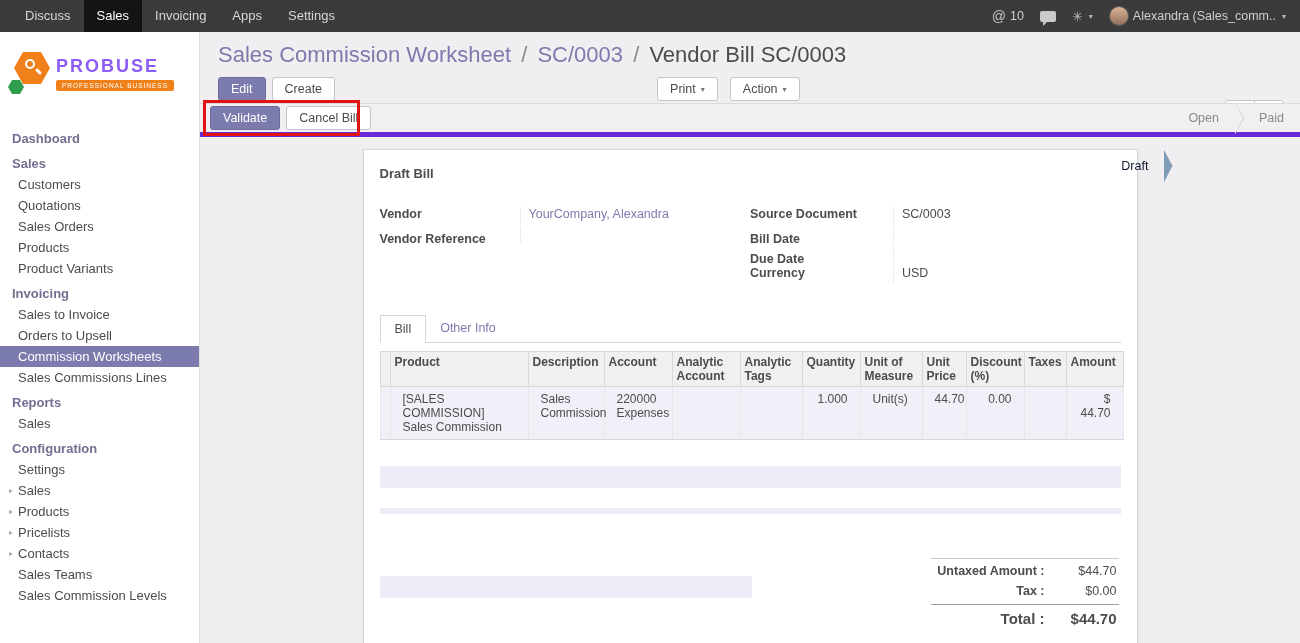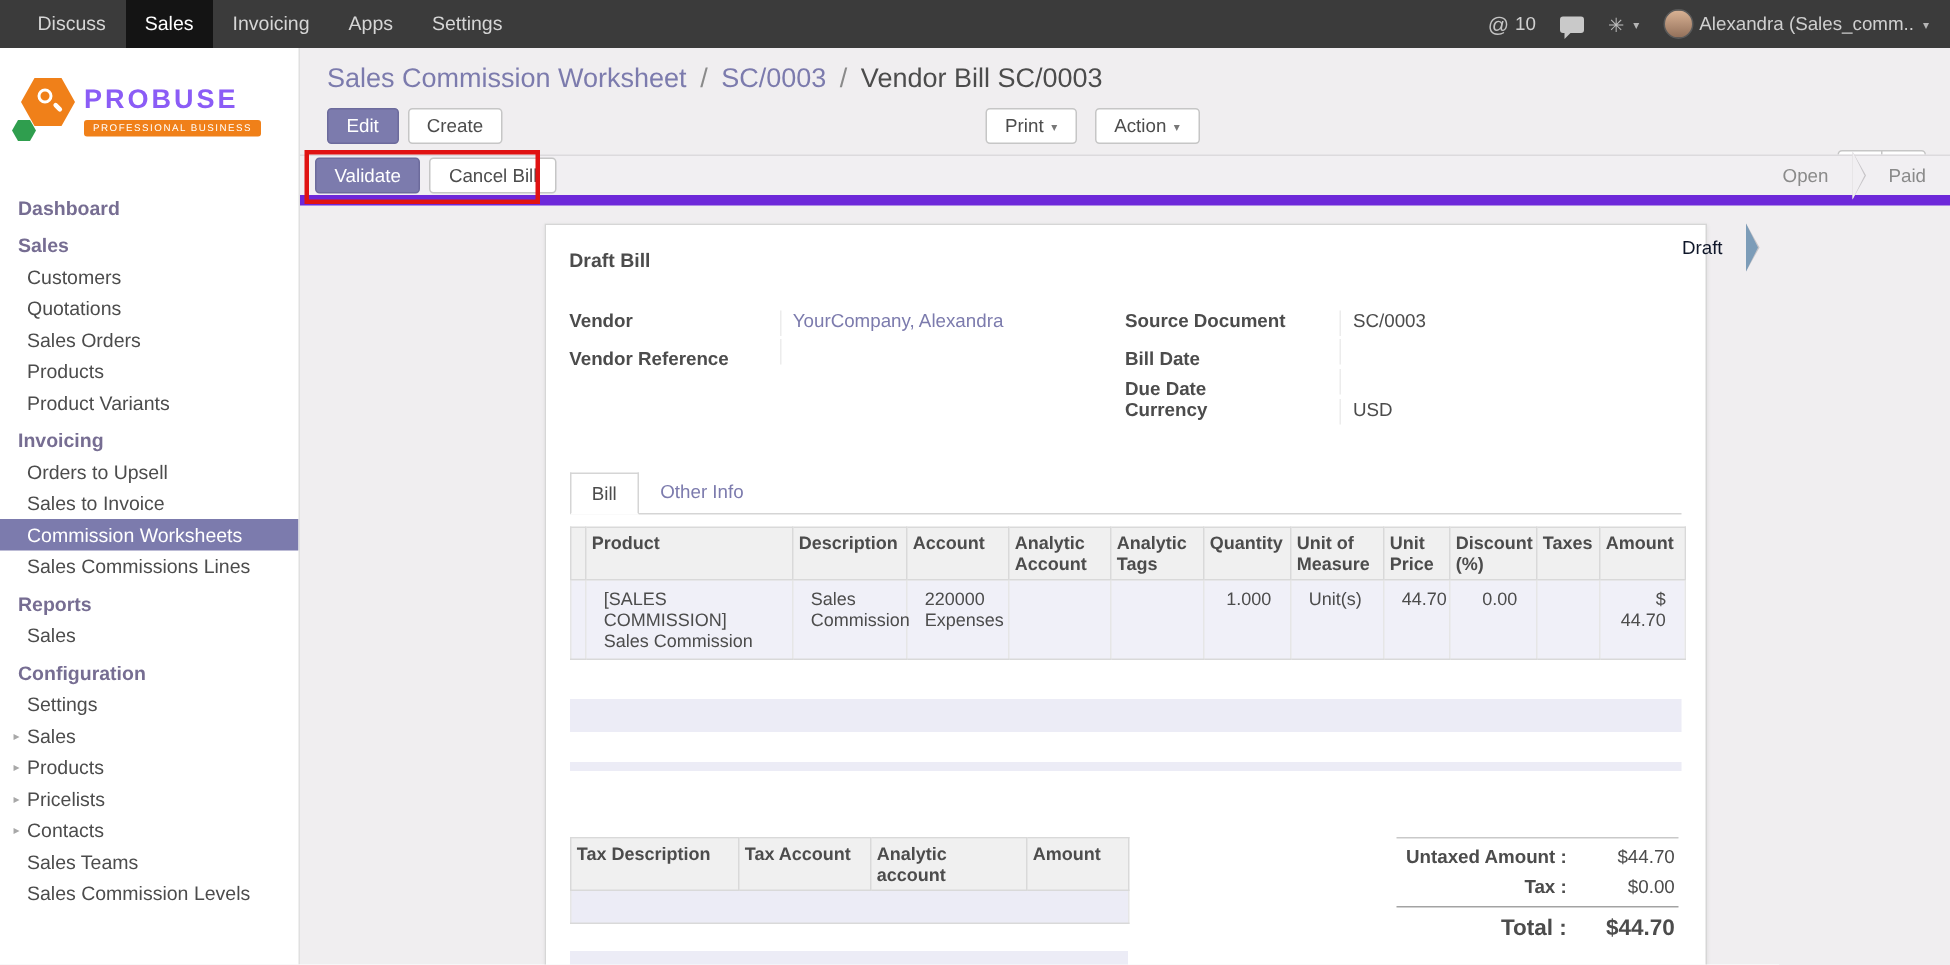--- a/index.html
+++ b/index.html
@@ -38,39 +38,39 @@
   .logo-text { position: absolute; left: 56px; top: 24px; font-size: 18px; font-weight: bold; letter-spacing: 2px; color: #8b5cf6; }
   .logo-tagline { position: absolute; left: 56px; top: 48px; background: #f08019; color: #fff; font-size: 6.5px; letter-spacing: 1px; padding: 2px 6px; border-radius: 2px; white-space: nowrap; }
   .side-title { padding: 7px 12px 3px 12px; font-weight: bold; font-size: 13px; color: #766d92; }
   .side-item { padding: 3px 8px 3px 18px; font-size: 13px; color: #4c4c4c; cursor: pointer; line-height: 15px; display: flex; align-items: center; }
   .side-item.selected { background: var(--accent, #7c7bad); color: #fff; }
   .expand-arrow { font-size: 8px; color: #a8a8a8; margin-right: 5px; margin-left: -9px; }
 
   
   .main { margin-left: 200px; position: relative; height: 611px; }
   .control-panel { position: relative; height: 71px; padding: 10px 0 0 18px; }
-  .breadcrumb { font-size: 18px; color: #555; }
+  .breadcrumb { font-size: 22px; color: #555; }
   .breadcrumb a { color: var(--accent, #7c7bad); }
   .breadcrumb .sep { color: #8a8a8a; margin: 0 4px; }
   .breadcrumb .current { color: #4c4c4c; }
   .cp-row { display: flex; align-items: center; margin-top: 9px; }
   .btn { display: inline-flex; align-items: center; gap: 5px; padding: 4px 12px; border: 1px solid #c6c6c6; border-radius: 3px; background: #fff; font-size: 12.5px; color: #4c4c4c; cursor: pointer; font-family: "Liberation Sans", sans-serif; }
   .btn-primary { background: var(--accent, #7c7bad); border-color: #6c6b9c; color: #fff; }
   .btn + .btn { margin-left: 6px; }
   .btn .caret-dark { font-size: 8px; color: #777; }
   .dd-group { margin-left: 322px; display: flex; gap: 6px; }
   .pager { position: absolute; right: 16px; top: 68px; display: flex; align-items: center; gap: 14px; }
   .pager-value { font-size: 12.5px; color: #666; }
   .pager-buttons { display: flex; }
   .pager-btn { width: 30px; height: 26px; border: 1px solid #c6c6c6; background: #fff; color: #666; font-size: 15px; line-height: 1; cursor: pointer; }
   .pager-btn.prev { border-radius: 3px 0 0 3px; }
   .pager-btn.next { border-radius: 0 3px 3px 0; margin-left: -1px; }
 
   
-  .statusbar { height: 34px; background: #f1eff2; border-top: 1px solid #dcdadd; border-bottom: 7px solid #6d28d9; display: flex; align-items: center; padding-left: 10px; position: relative; }
+  .statusbar { height: 34px; background: #f1eff2; border-top: 1px solid #dcdadd; border-bottom: 5px solid #6d28d9; display: flex; align-items: center; padding-left: 10px; position: relative; }
   .states { margin-left: auto; display: flex; height: 32px; }
   .step { position: relative; line-height: 32px; padding: 0 16px 0 24px; color: #8a8a8a; font-size: 12.5px; cursor: pointer; }
   .step::before { content: ""; position: absolute; right: -9px; top: 0; border-top: 16px solid transparent; border-bottom: 16px solid transparent; border-left: 9px solid #c7c5c8; z-index: 1; }
   .step::after { content: ""; position: absolute; right: -8px; top: 0; border-top: 16px solid transparent; border-bottom: 16px solid transparent; border-left: 8px solid #f1eff2; z-index: 2; }
   .step:last-child::before, .step:last-child::after { display: none; }
   .step.active { background: var(--status-active, #7c9cb8); color: #0f172a; margin-top: 48px; }
   .step.active::after { border-left-color: var(--status-active, #7c9cb8); }
 
   
   .annotation { position: absolute; left: 203px; top: 100px; width: 157px; height: 36px; border: 3px solid var(--annotation, #e01515); z-index: 30; pointer-events: none; }
@@ -163,22 +163,22 @@
   <div class="side-title">Dashboard</div>
 
   <div class="side-title">Sales</div>
   <div class="side-item">Customers</div>
   <div class="side-item">Quotations</div>
   <div class="side-item">Sales Orders</div>
   <div class="side-item">Products</div>
   <div class="side-item">Product Variants</div>
 
   <div class="side-title">Invoicing</div>
+  <div class="side-item">Sales to Invoice</div>
   <div class="side-item">Orders to Upsell</div>
-  <div class="side-item">Sales to Invoice</div>
 
   <div class="side-item selected">Commission Worksheets</div>
   <div class="side-item">Sales Commissions Lines</div>
 
   <div class="side-title">Reports</div>
   <div class="side-item">Sales</div>
 
   <div class="side-title">Configuration</div>
   <div class="side-item">Settings</div>
   <div class="side-item">
@@ -320,35 +320,20 @@
       </table>
 
       <div class="stripe g1"></div>
       <div class="stripe lav"></div>
       <div class="stripe g2"></div>
       <div class="stripe lav thin"></div>
     </div>
 
     <div class="bottom-section">
       <div class="tax-block">
-        <table class="o-table tax-table">
-          <thead>
-            <tr>
-              <th class="t-desc">Tax Description</th>
-              <th class="t-acct">Tax Account</th>
-              <th class="t-an">Analytic account</th>
-              <th class="t-amt">Amount</th>
-            </tr>
-          </thead>
-          <tbody>
-            <tr>
-                <td class="lav-cell" colspan="4"></td>
-              </tr>
-          </tbody>
-        </table>
         <div class="stripe g3"></div>
         <div class="stripe lav"></div>
       </div>
 
       <div class="totals">
         <div class="trow">
           <div class="tlabel">Untaxed Amount :</div>
           <div class="tval">$44.70</div>
         </div>
         <div class="trow">

